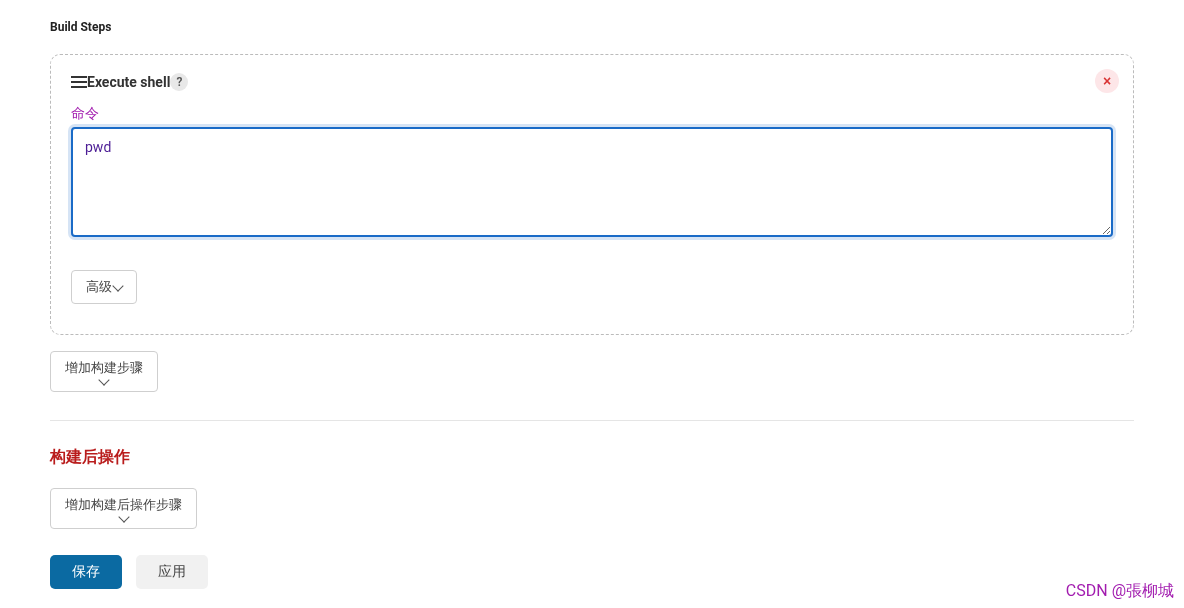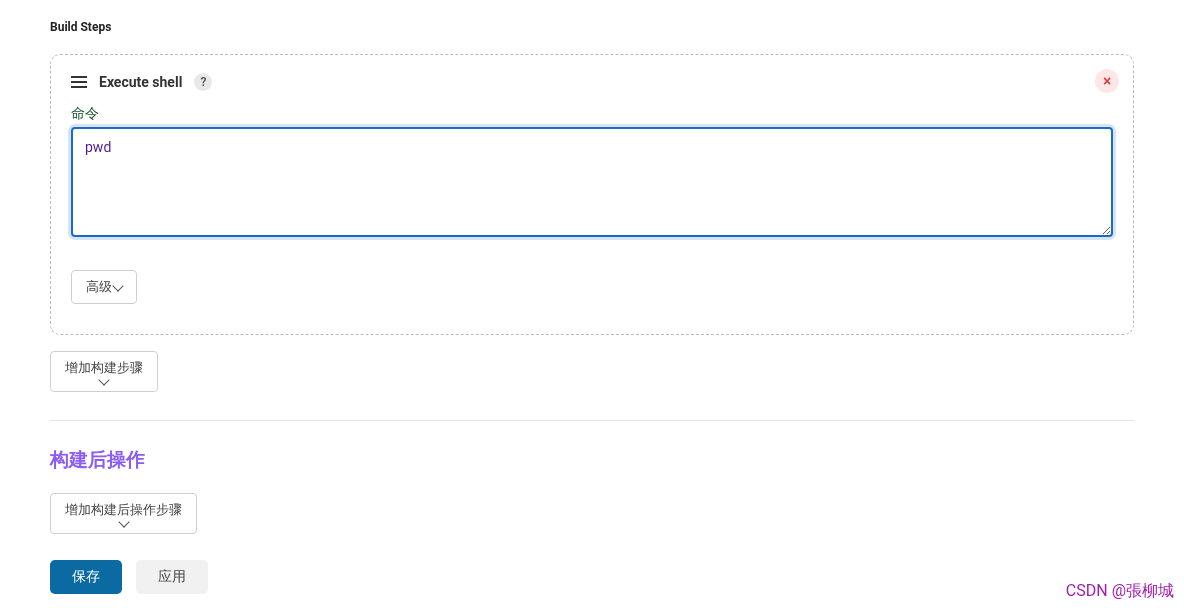--- a/index.html
+++ b/index.html
@@ -14,37 +14,36 @@
       font-size: 14px;
       color: #333;
     }
     .section-title {
       font-size: 12px;
       font-weight: 700;
       margin-bottom: 20px;
       color: #222;
     }
     .section-title-medium {
-      font-size: 19px;
+      font-size: 16px;
       font-weight: 700;
       margin-bottom: 20px;
       margin-top: 26px;
-      color: #8b5cf6;
+      color: #b91c1c;
     }
     .build-step-box {
       border: 1.5px dashed #bbbbbb;
       border-radius: 10px;
       padding: 18px 20px 30px;
       margin-bottom: 16px;
       position: relative;
     }
     .step-header {
       display: flex;
       align-items: center;
-      gap: 12px;
       margin-bottom: 14px;
     }
     .hamburger-icon {
       display: flex;
       flex-direction: column;
       gap: 3px;
       cursor: pointer;
     }
     .hamburger-icon span {
       display: block;
@@ -84,21 +83,21 @@
       border: none;
     }
     .close-button span {
       color: #d93434;
       font-size: 14px;
       font-weight: 600;
       line-height: 1;
     }
     .field-label {
       font-size: 14px;
-      color: #14532d;
+      color: #a21caf;
       margin-bottom: 4px;
     }
     .hint-row {
       font-size: 13px;
       margin-bottom: 8px;
     }
     .hint-prefix {
       color: #8a8a8a;
     }
     .hint-link {

